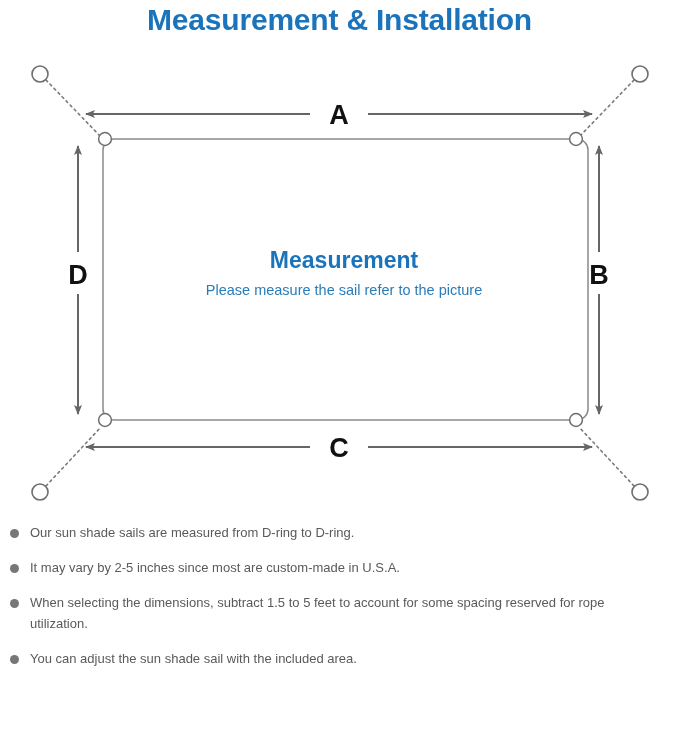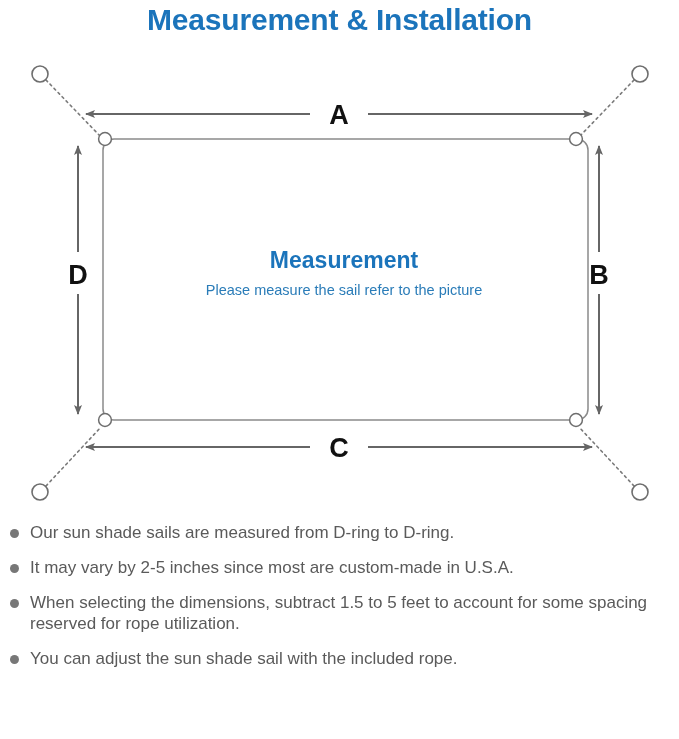--- a/index.html
+++ b/index.html
@@ -86,21 +86,21 @@
     flex: 0 0 auto;
     width: 9px;
     height: 9px;
     border-radius: 50%;
     background: #777777;
     margin-top: 7px;
     margin-right: 11px;
   }
   .note-text {
     flex: 1 1 auto;
-    font-size: 17px;
+    font-size: 13px;
     line-height: 21px;
     color: #5a5a5a;
   }
 </style>
 </head>
 <body>
 
 <div id="page">
 
   <div id="title">Measurement &amp; Installation</div>
@@ -176,17 +176,17 @@
     <div class="note-row">
       <span class="note-bullet"></span>
       <span class="note-text">It may vary by 2-5 inches since most are custom-made in U.S.A.</span>
     </div>
     <div class="note-row">
       <span class="note-bullet"></span>
       <span class="note-text">When selecting the dimensions, subtract 1.5 to 5 feet to account for some spacing reserved for rope utilization.</span>
     </div>
     <div class="note-row">
       <span class="note-bullet"></span>
-      <span class="note-text">You can adjust the sun shade sail with the included rope.</span>
+      <span class="note-text">You can adjust the sun shade sail with the included area.</span>
     </div>
   </div>
 
 </div>
 
 </body></html>

